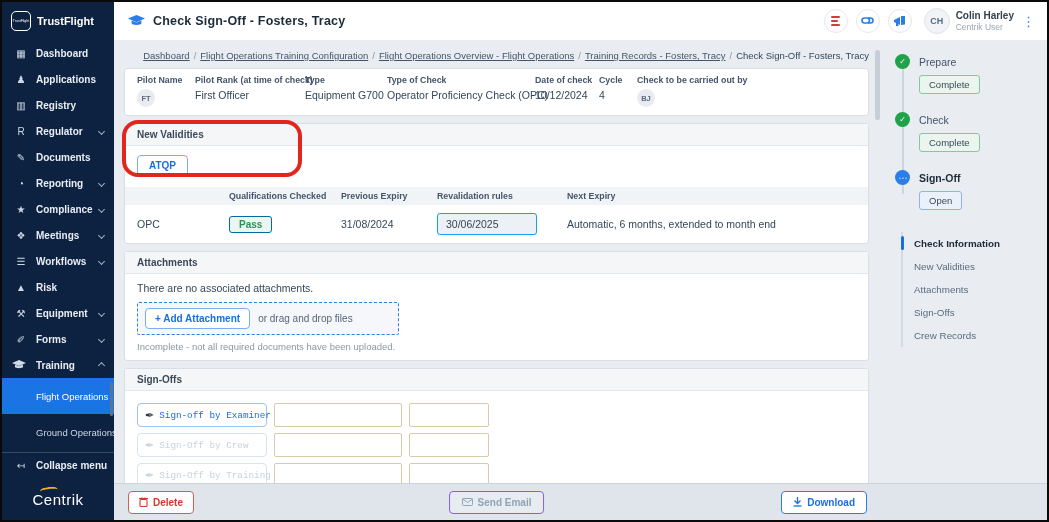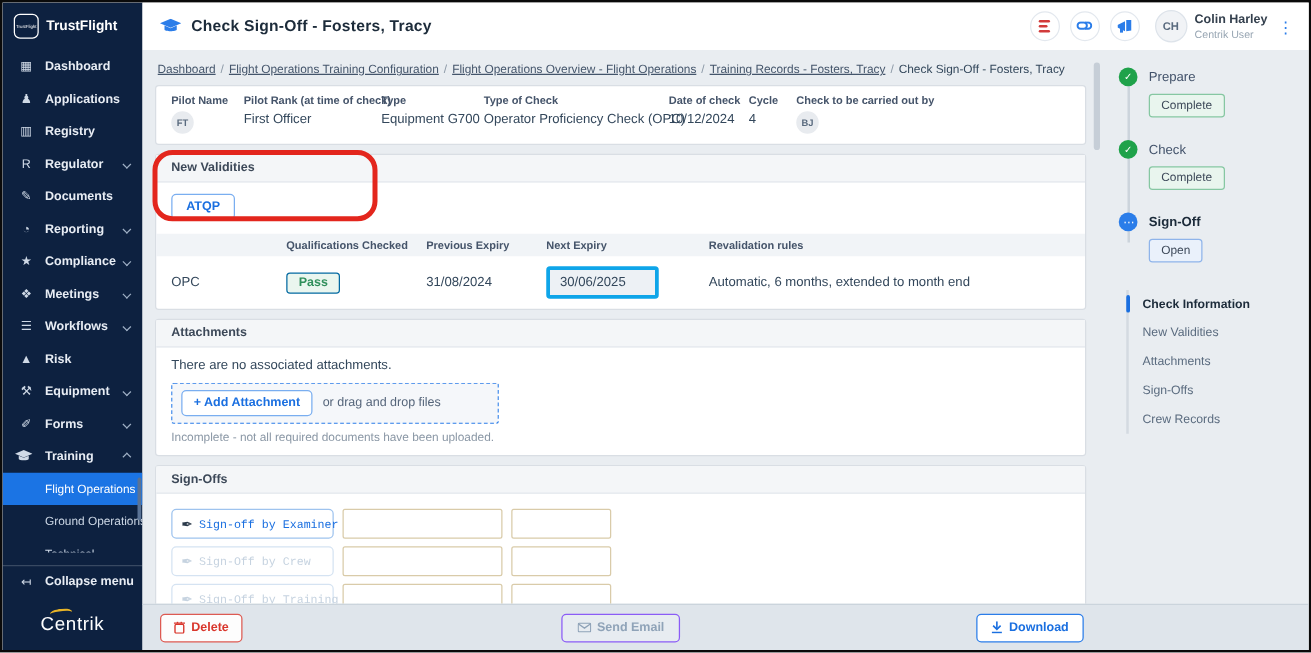--- a/index.html
+++ b/index.html
@@ -11,21 +11,21 @@
   .logo-row { height:38px; display:flex; align-items:center; gap:6px; padding:0 9px; flex-shrink:0; }
   .logo-box { width:20px; height:20px; border:1.5px solid #fff; border-radius:5px; display:flex; align-items:center; justify-content:center; font-size:3.5px; color:#fff; overflow:hidden; }
   .logo-text { font-size:11px; font-weight:bold; color:#fff; }
   .nav { flex:1; overflow:hidden; }
   .nav-item { height:26px; display:flex; align-items:center; padding:0 8px 0 10px; cursor:pointer; }
   .nav-icon { width:18px; font-size:10px; color:#cfd9e6; text-align:center; flex-shrink:0; }
   .nav-label { font-size:10px; font-weight:600; color:#e8edf4; flex:1; margin-left:6px; white-space:nowrap; }
   .chev { width:5px; height:5px; border-right:1.5px solid #9fb0c5; border-bottom:1.5px solid #9fb0c5; transform:rotate(45deg); margin-right:2px; }
   .chev.up { transform:rotate(-135deg); }
   .subnav { position:relative; height:64px; overflow:hidden; }
-  .subnav-item { height:26px; display:flex; align-items:center; padding-left:34px; font-size:9.5px; color:#cdd8e6; cursor:pointer; white-space:nowrap; }
+  .subnav-item { height:36px; display:flex; align-items:center; padding-left:34px; font-size:9.5px; color:#cdd8e6; cursor:pointer; white-space:nowrap; }
   .subnav-item.active { background:#1b74e4; color:#fff; }
   .subnav-scroll { position:absolute; right:1px; top:4px; width:3px; height:34px; background:#5a7396; border-radius:2px; }
   .collapse-row { height:26px; border-top:1px solid rgba(255,255,255,.18); display:flex; align-items:center; padding-left:10px; flex-shrink:0; cursor:pointer; }
   .centrik { height:42px; display:flex; align-items:center; justify-content:center; flex-shrink:0; position:relative; }
   .centrik-text { font-size:15px; color:#fff; letter-spacing:.5px; }
   .centrik-swoosh { position:absolute; top:9px; left:38px; width:18px; height:7px; border-top:2px solid #e8b427; border-radius:50%/60%; transform:rotate(-6deg); }
 
   
   .main { flex:1; display:flex; flex-direction:column; min-width:0; }
   .topbar { height:38px; background:#fff; display:flex; align-items:center; padding:0 12px 0 14px; flex-shrink:0; }
@@ -40,21 +40,21 @@
   .avatar { width:26px; height:26px; border-radius:50%; background:#f1f3f6; border:1px solid #dde3ea; color:#5a6b7f; font-size:9px; font-weight:bold; display:flex; align-items:center; justify-content:center; }
   .user-name { font-size:10px; font-weight:600; color:#333f4d; line-height:1.2; }
   .user-role { font-size:8.5px; color:#98a6b3; line-height:1.2; }
   .kebab { color:#2b7de9; font-size:13px; margin-left:2px; cursor:pointer; }
 
   .body { flex:1; display:flex; background:#e9edf1; overflow:hidden; }
   .content { flex:1; padding:8px 4px 0 10px; min-width:0; position:relative; }
   .content-scrollbar { width:8px; padding-top:10px; }
   .content-scrollbar .thumb { width:5px; height:70px; background:#c6ced7; border-radius:3px; margin:0 auto; }
 
-  .breadcrumb { font-size:9.5px; color:#55657a; margin:2px 0 7px 2px; white-space:nowrap; overflow:hidden; }
+  .breadcrumb { font-size:9.5px; color:#55657a; margin:2px 0 7px 2px; white-space:nowrap; overflow:hidden;text-align:right; }
   .breadcrumb a { color:#44556b; text-decoration:underline; cursor:pointer; }
   .breadcrumb .sep { margin:0 4px; color:#8a97a5; text-decoration:none; }
   .breadcrumb .current { color:#33475b; }
 
   .card { background:#fff; border:1px solid #d9dee4; border-radius:3px; margin-bottom:7px; }
   .card-header { background:#f4f6f8; border-bottom:1px solid #e3e8ed; padding:5px 12px; font-size:10px; font-weight:600; color:#3c4858; }
 
   
   .info-row { display:flex; padding:6px 12px 8px 12px; }
   .info-field { display:flex; flex-direction:column; gap:4px; }
@@ -67,21 +67,21 @@
   .validities-card { position:relative; }
   .red-annotation { position:absolute; left:-3px; top:-4px; width:180px; height:57px; border:4px solid #e3261d; border-radius:16px; pointer-events:none; z-index:5; }
   .atqp-wrap { padding:9px 12px 11px 12px; }
   .btn-atqp { display:inline-block; border:1px solid #7aaef0; color:#1a6fe0; background:#fff; font-size:10px; font-weight:bold; padding:4px 11px; border-radius:4px; cursor:pointer; }
   .qual-grid { display:grid; grid-template-columns:92px 112px 96px 130px 1fr; align-items:center; padding:0 12px; }
   .qual-head { background:#f1f4f7; font-size:8.8px; font-weight:bold; color:#45546a; }
   .qual-head > div { padding:4px 0; }
   .qual-row { font-size:10.5px; color:#33475b; }
   .qual-row > div { padding:8px 0; }
   .badge-pass { display:inline-block; border:1px solid #0369a1; background:#eaf6ef; color:#2f8f5b; font-size:10px; font-weight:bold; padding:2px 9px; border-radius:3px; cursor:pointer; }
-  .date-input { width:90px; background:#edf1f5; border:3px solid #0ea5e9; border-radius:3px; font-size:10.5px; color:#33475b; padding:4px 8px; }
+  .date-input { width:100px; background:#edf1f5; border:1px solid #0ea5e9; border-radius:3px; font-size:10.5px; color:#33475b; padding:4px 8px; }
 
   
   .attach-body { padding:8px 12px 8px 12px; }
   .attach-empty { font-size:10.5px; color:#33475b; margin-bottom:8px; }
   .dropzone { width:262px; border:1.5px dashed #2b7de9; background:#f5f7fa; display:flex; align-items:center; gap:8px; padding:5px 7px; border-radius:2px; }
   .btn-add { border:1px solid #7aaef0; background:#fff; color:#1a6fe0; font-size:10px; font-weight:600; padding:4px 9px; border-radius:4px; cursor:pointer; white-space:nowrap; }
   .drop-hint { font-size:10px; color:#55657a; white-space:nowrap; }
   .attach-warning { font-size:9.5px; color:#8a97a5; margin-top:6px; }
 
   
@@ -304,22 +304,22 @@
         <div class="card validities-card">
           <div class="red-annotation"></div>
           <div class="card-header">New Validities</div>
           <div class="atqp-wrap">
             <span class="btn-atqp">ATQP</span>
           </div>
           <div class="qual-grid qual-head">
             <div></div>
             <div>Qualifications Checked</div>
             <div>Previous Expiry</div>
+            <div>Revalidation rules</div>
             <div>Next Expiry</div>
-            <div>Revalidation rules</div>
           </div>
           <div class="qual-grid qual-row">
             <div>OPC</div>
             <div><span class="badge-pass">Pass</span></div>
             <div>31/08/2024</div>
             <div><span class="date-input" style="display:inline-block">30/06/2025</span></div>
             <div>Automatic, 6 months, extended to month end</div>
           </div>
         </div>
 

